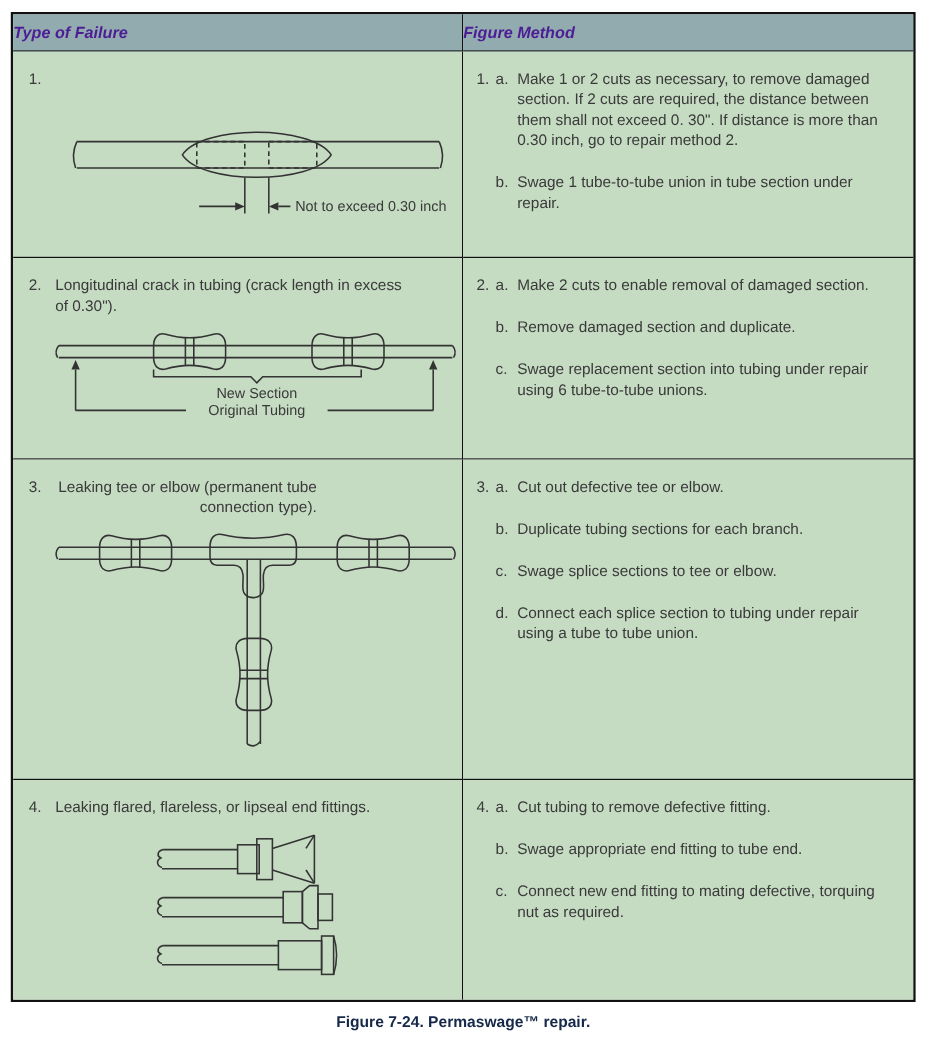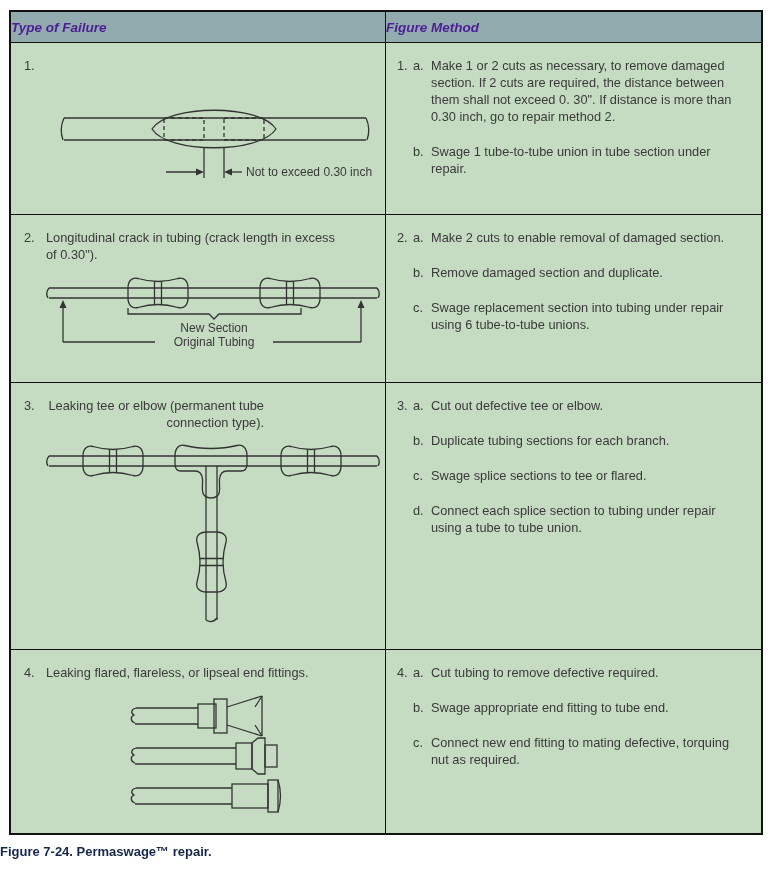--- a/index.html
+++ b/index.html
@@ -34,21 +34,21 @@
   .step .sletter{width:18px;flex:0 0 18px;}
   .step .stext{max-width:307px;}
   svg{display:block;}
   svg path,svg rect,svg line,svg polyline{fill:none;stroke:#333;stroke-width:1.3;}
   svg polygon{fill:#333;stroke:none;}
   svg text{fill:var(--text-color);stroke:none;font-family:"Liberation Sans",sans-serif;}
   .d1{margin:14px 0 0 30px;}
   .d2{margin:7px 0 0 19px;}
   .d3{margin:3px 0 0 19px;}
   .d4{margin:13px 0 0 98px;}
-  .caption{position:absolute;top:844px;left:0;width:772px;
+  .caption{position:absolute;top:844px;left:0;width:772px;text-align:center;
     font-weight:bold;font-size:13px;color:var(--caption-color);}
 </style>
 </head>
 <body>
 
 <div class="table">
 
   <div class="cell left hcell">
     <span>Type of Failure</span>
   </div>
@@ -175,21 +175,21 @@
       <span class="stext">Cut out defective tee or elbow.</span>
     </div>
     <div class="step">
       <span class="snum"></span>
       <span class="sletter">b.</span>
       <span class="stext">Duplicate tubing sections for each branch.</span>
     </div>
     <div class="step">
       <span class="snum"></span>
       <span class="sletter">c.</span>
-      <span class="stext">Swage splice sections to tee or flared.</span>
+      <span class="stext">Swage splice sections to tee or elbow.</span>
     </div>
     <div class="step">
       <span class="snum"></span>
       <span class="sletter">d.</span>
       <span class="stext">Connect each splice section to tubing under repair using a tube to tube union.</span>
     </div>
   </div>
 
   <div class="cell left lastrow fcell">
     <div class="failure">
@@ -219,21 +219,21 @@
       <rect x="110" y="90" width="36" height="24"></rect>
       <rect x="146" y="86" width="10" height="32"></rect>
       <path d="M156,86 Q161,102 156,118"></path>
     </svg>
   </div>
 
   <div class="cell lastrow rcell">
     <div class="step">
       <span class="snum">4.</span>
       <span class="sletter">a.</span>
-      <span class="stext">Cut tubing to remove defective required.</span>
+      <span class="stext">Cut tubing to remove defective fitting.</span>
     </div>
     <div class="step">
       <span class="snum"></span>
       <span class="sletter">b.</span>
       <span class="stext">Swage appropriate end fitting to tube end.</span>
     </div>
     <div class="step">
       <span class="snum"></span>
       <span class="sletter">c.</span>
       <span class="stext">Connect new end fitting to mating defective, torquing nut as required.</span>

